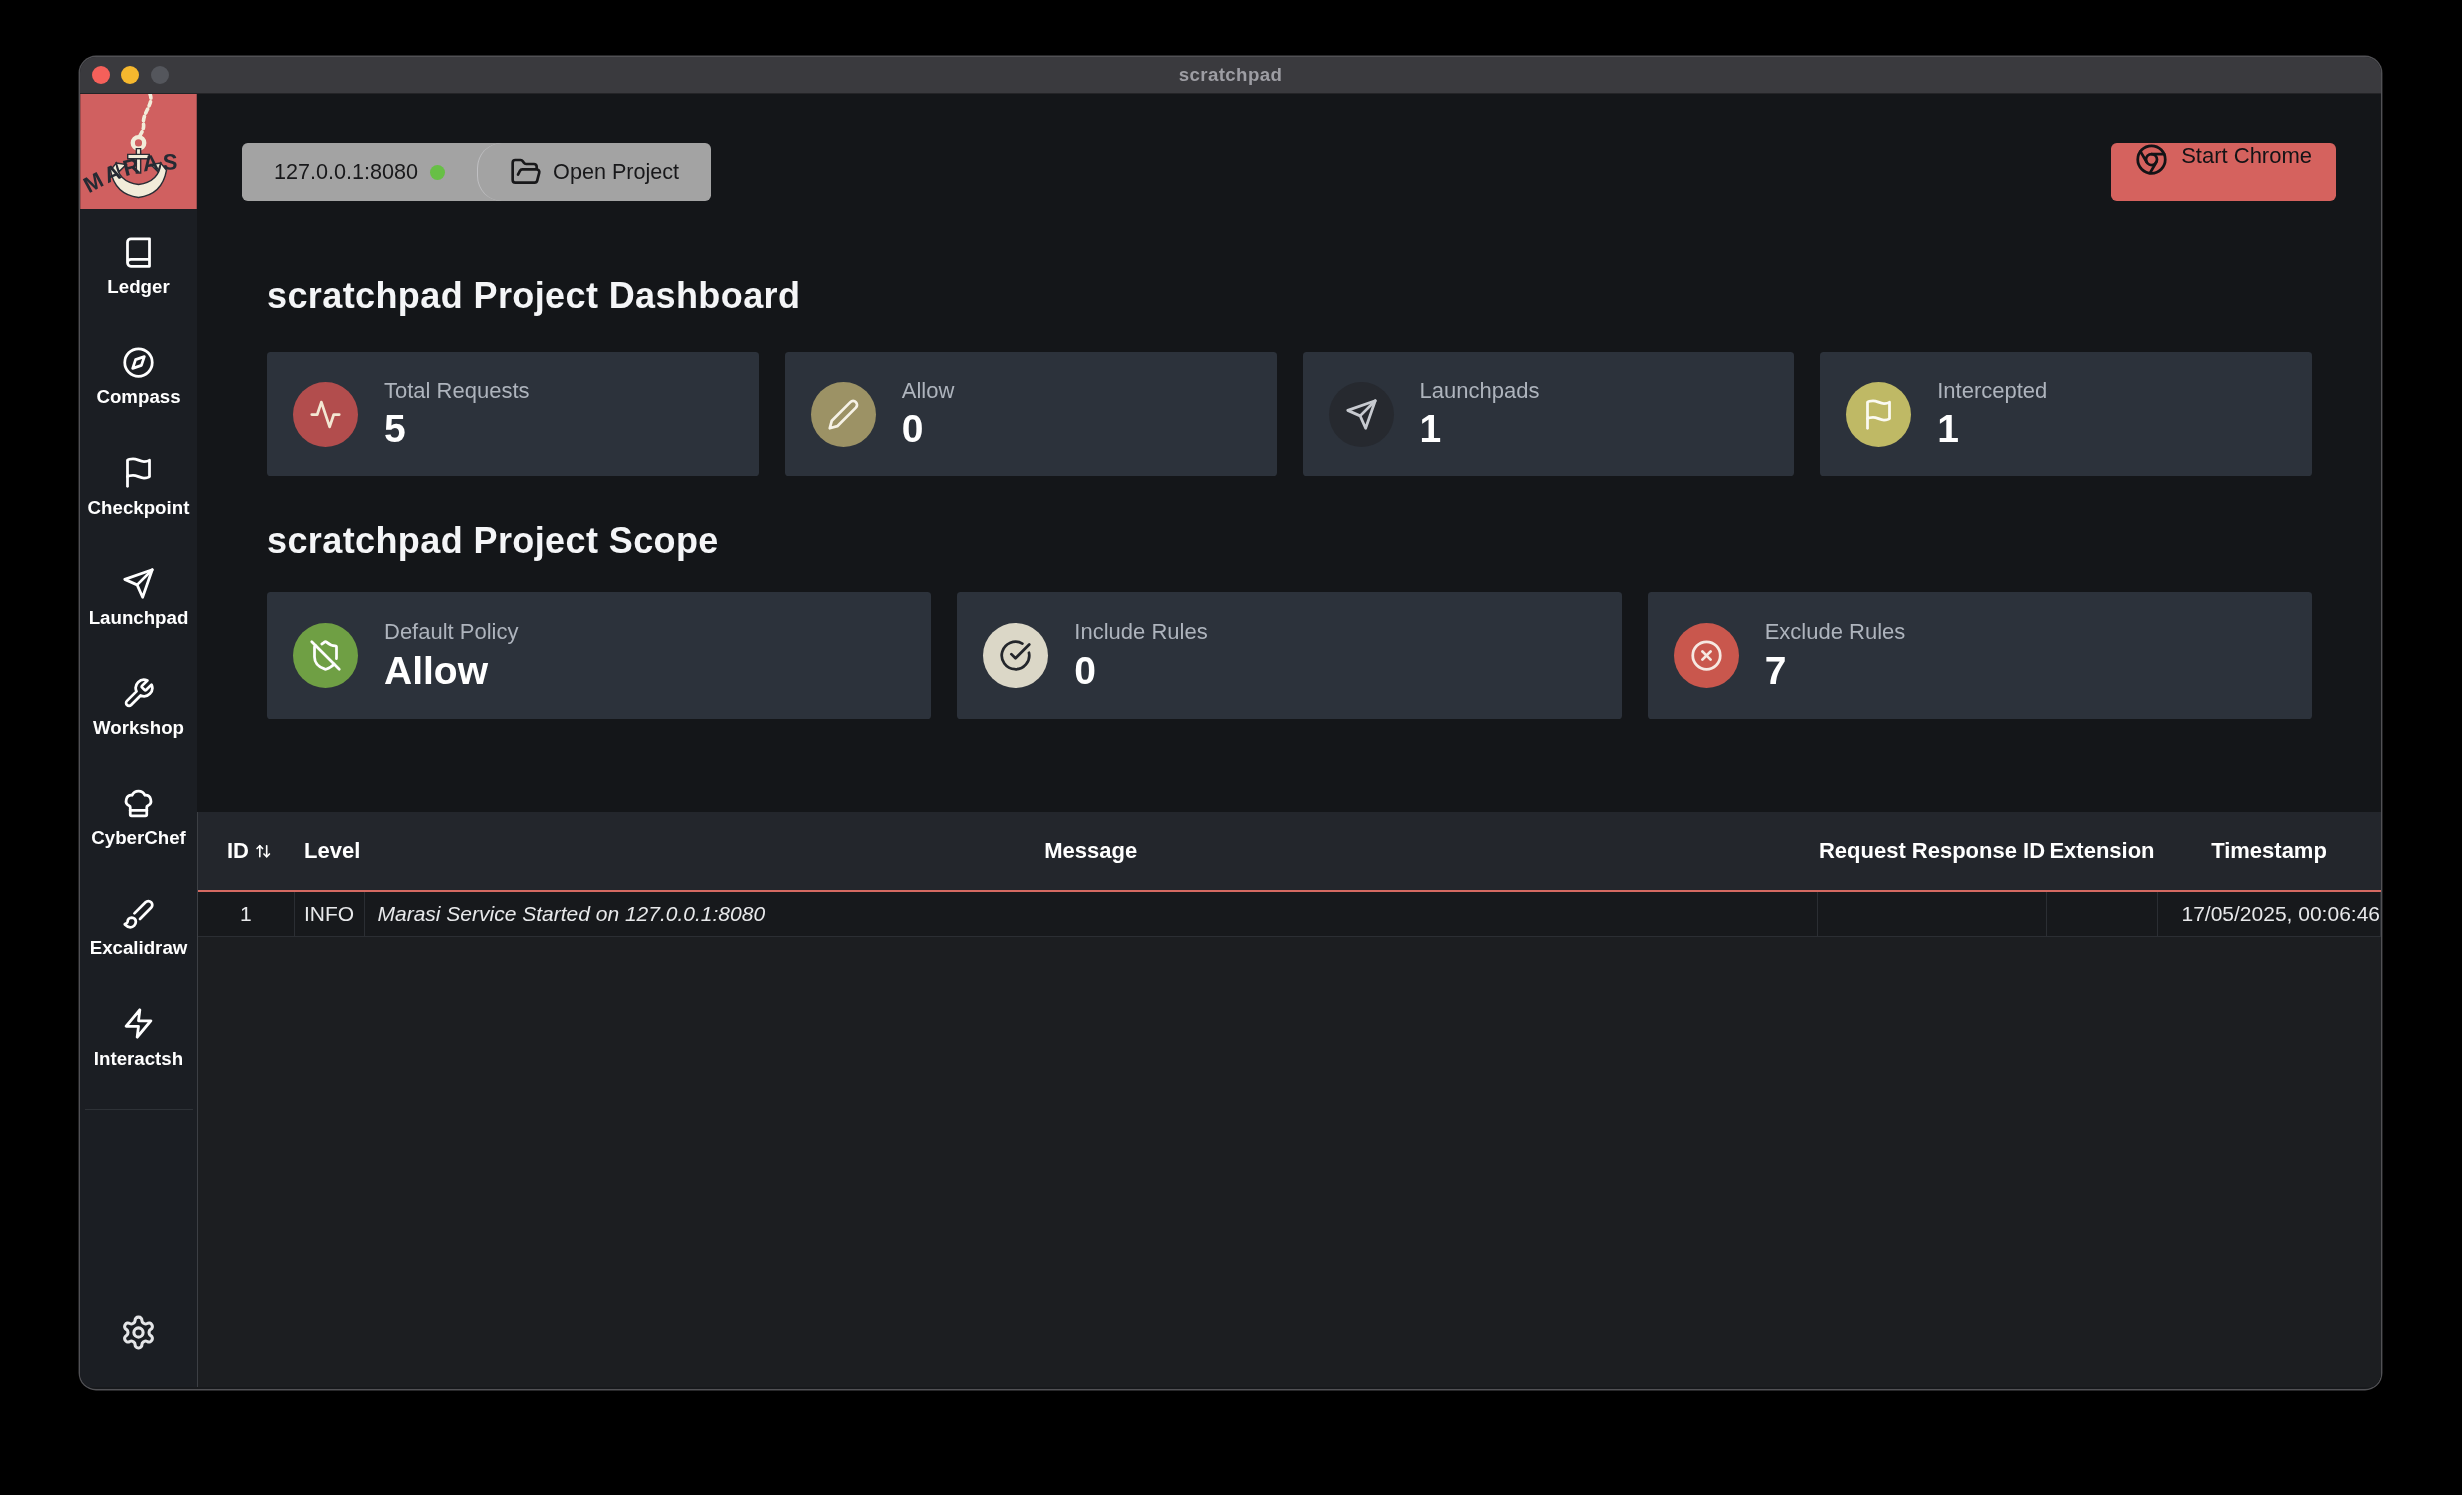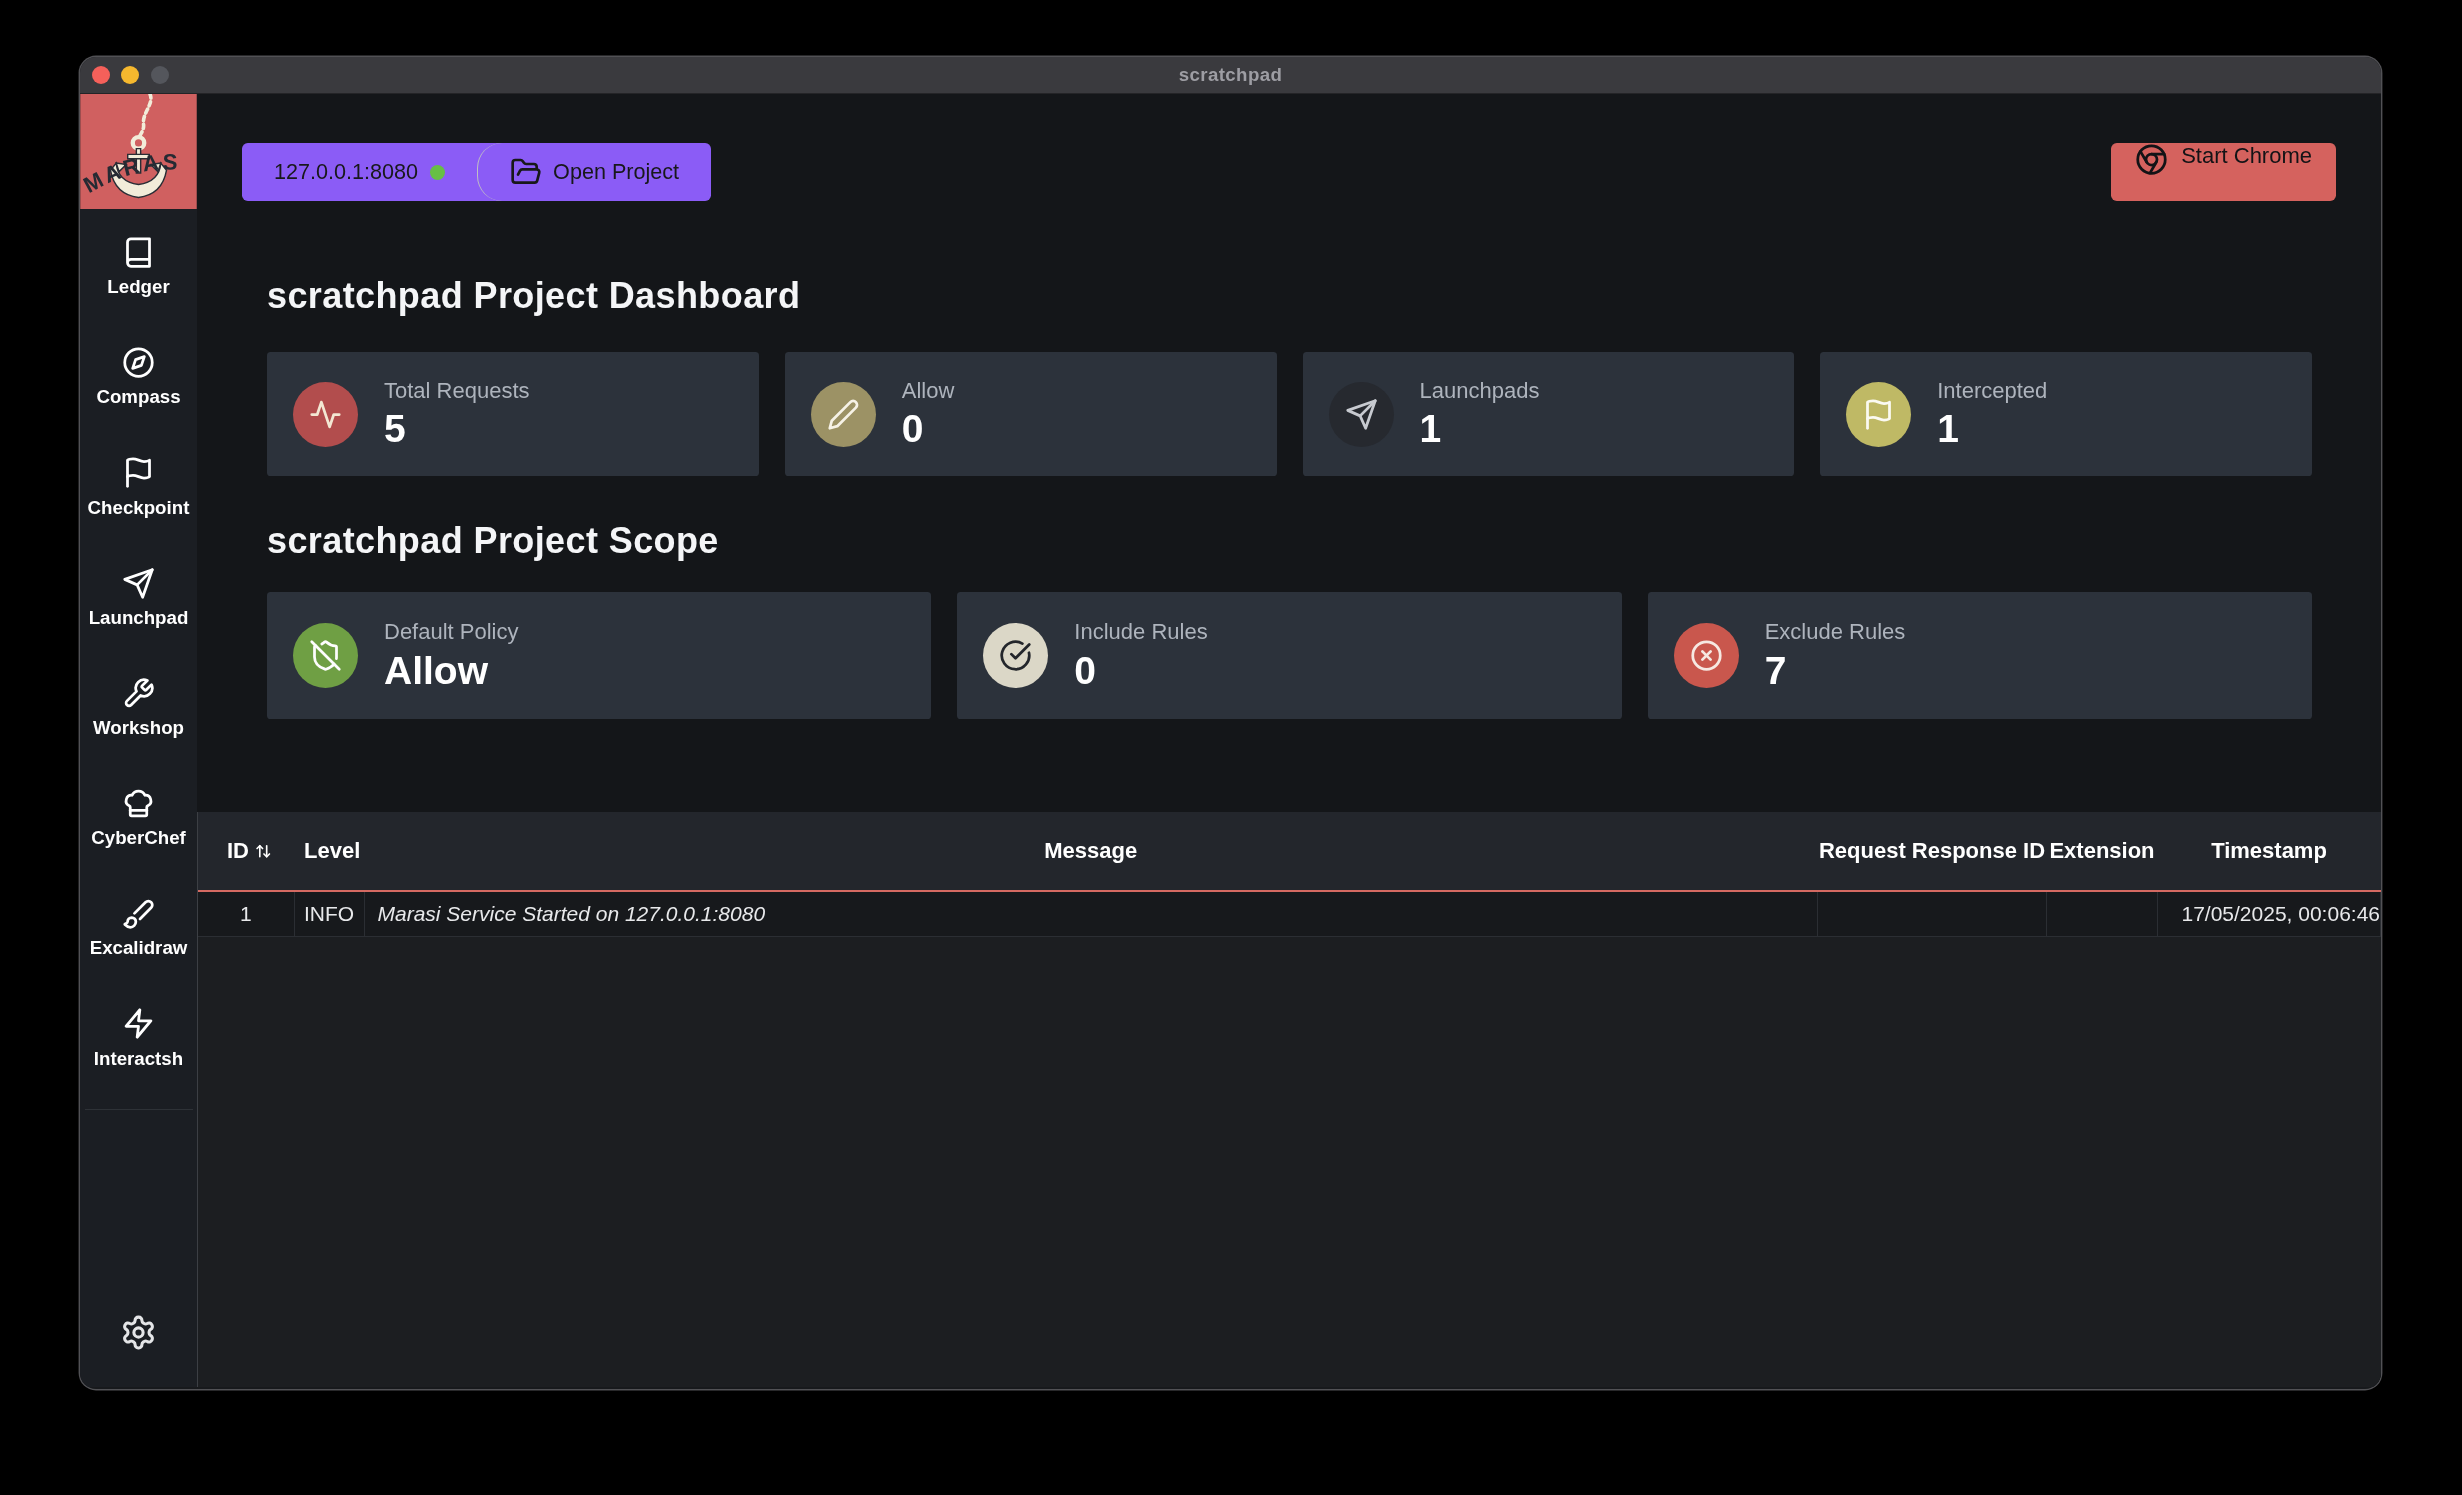--- a/index.html
+++ b/index.html
@@ -32,21 +32,21 @@
   .nav-label { color:#fff; font-size:18.7px; font-weight:700; }
   .side-divider { width:108px; border-top:1.4px solid #2e3237; margin-top:39px; }
   .side-spacer { flex:1; }
   .gear-btn { margin-bottom:36px; cursor:pointer; }
   .gear-btn svg { width:37px; height:37px; stroke:#e4e5e7; fill:none; stroke-width:2; stroke-linecap:round; stroke-linejoin:round; }
 
   
   .main { flex:1; background:#141619; display:flex; flex-direction:column; min-width:0; }
 
   .toolbar { margin:49px 45px 0 45px; display:flex; justify-content:space-between; align-items:center; }
-  .segmented { display:flex; background:#8b5cf6; border-radius:5.8px; height:58px; overflow:hidden; }
+  .segmented { display:flex; background:#a3a3a3; border-radius:5.8px; height:58px; overflow:hidden; }
   .seg { display:flex; align-items:center; gap:11.5px; padding:0 32px; font-size:21.6px; color:#18181a;
          font-weight:500; cursor:pointer; }
   .seg + .seg { border-left:1.4px solid #c0c0c3;border-radius:25px; }
   .dot { width:15px; height:15px; border-radius:50%; background:#67bf45; }
   .seg svg { width:32px; height:32px; stroke:#18181a; fill:none; stroke-width:2; stroke-linecap:round; stroke-linejoin:round; }
   .chrome-btn { height:58px; padding:0 24px; background:#d5625e; border-radius:5.8px; display:flex;
                 align-items:flex-start; gap:13px; font-size:22px; font-weight:500; color:#131316; cursor:pointer; }
   .chrome-btn svg { width:33px; height:33px; stroke:#131316; fill:none; stroke-width:2; stroke-linecap:round; stroke-linejoin:round; }
 
   .h1 { color:#f4f5f7; font-size:36px; font-weight:800; margin:75px 0 0 70px; line-height:39px; letter-spacing:0.4px; }

